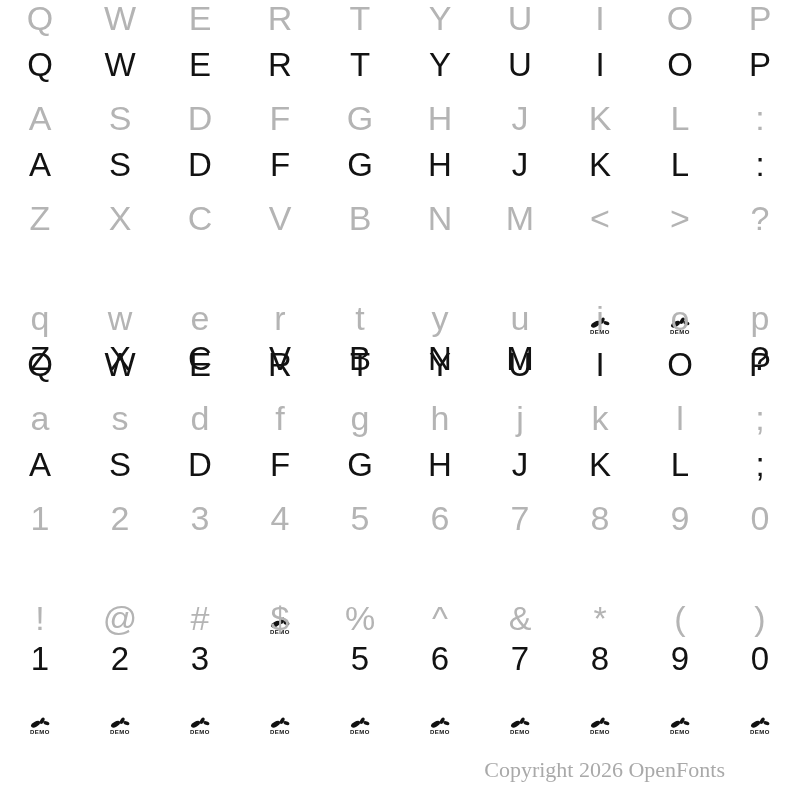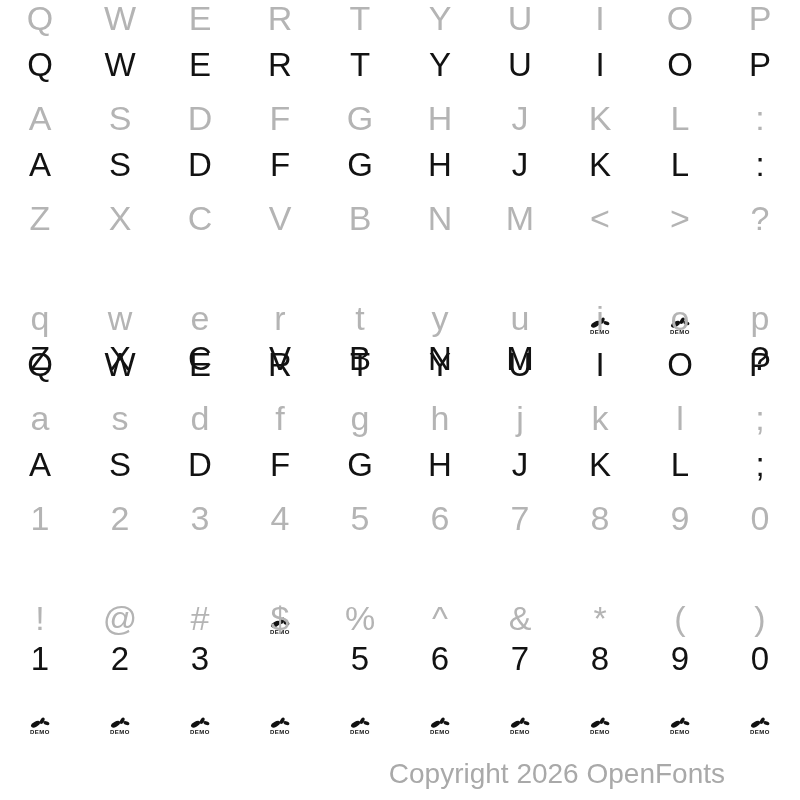--- a/index.html
+++ b/index.html
@@ -38,22 +38,22 @@
     font-weight: 700;
     letter-spacing: 0.5px;
     line-height: 1;
     margin-top: 1px;
     color: var(--prev, #121212);
   }
   .copyright {
     position: absolute;
     top: 757px;
     right: 75px;
-    font-family: Liberation Sans, sans-serif;
-    font-size: 28px;
+    font-family: Liberation Serif, serif;
+    font-size: 22px;
     line-height: 1.2;
     color: var(--copy, #a9a9a9);
     text-align: center;
   }
 </style>
 </head>
 <body>
 
 <div class="sheet">
   <div>

